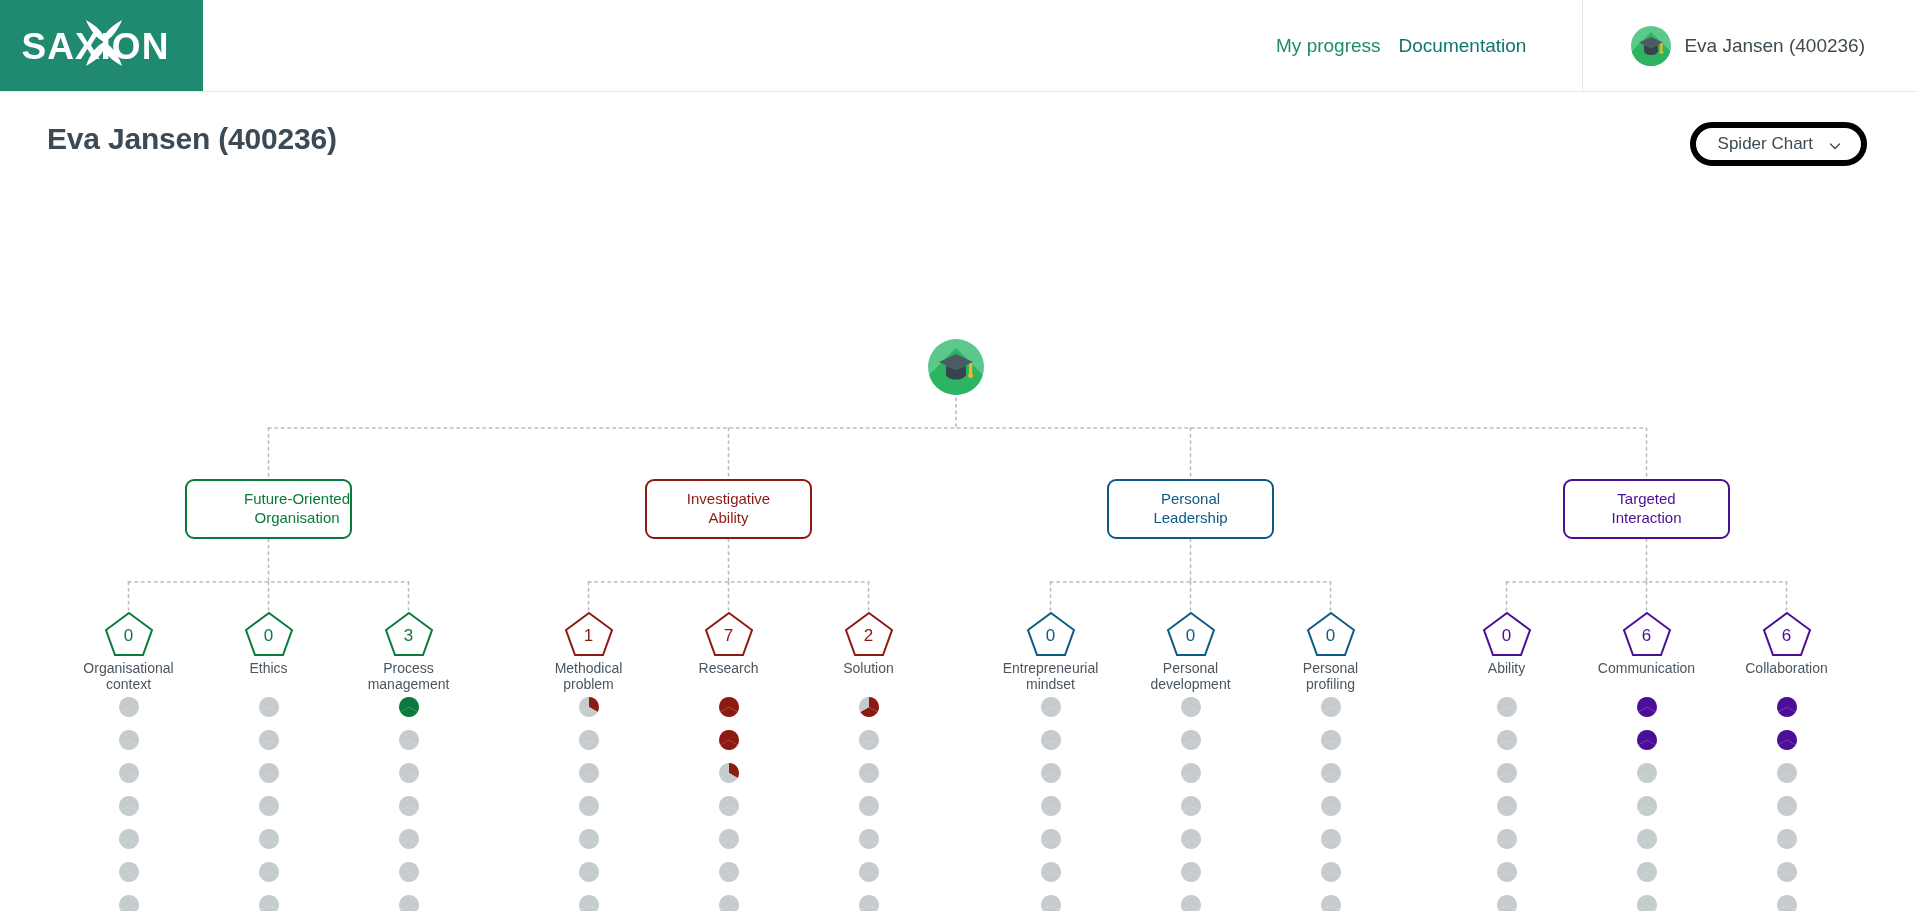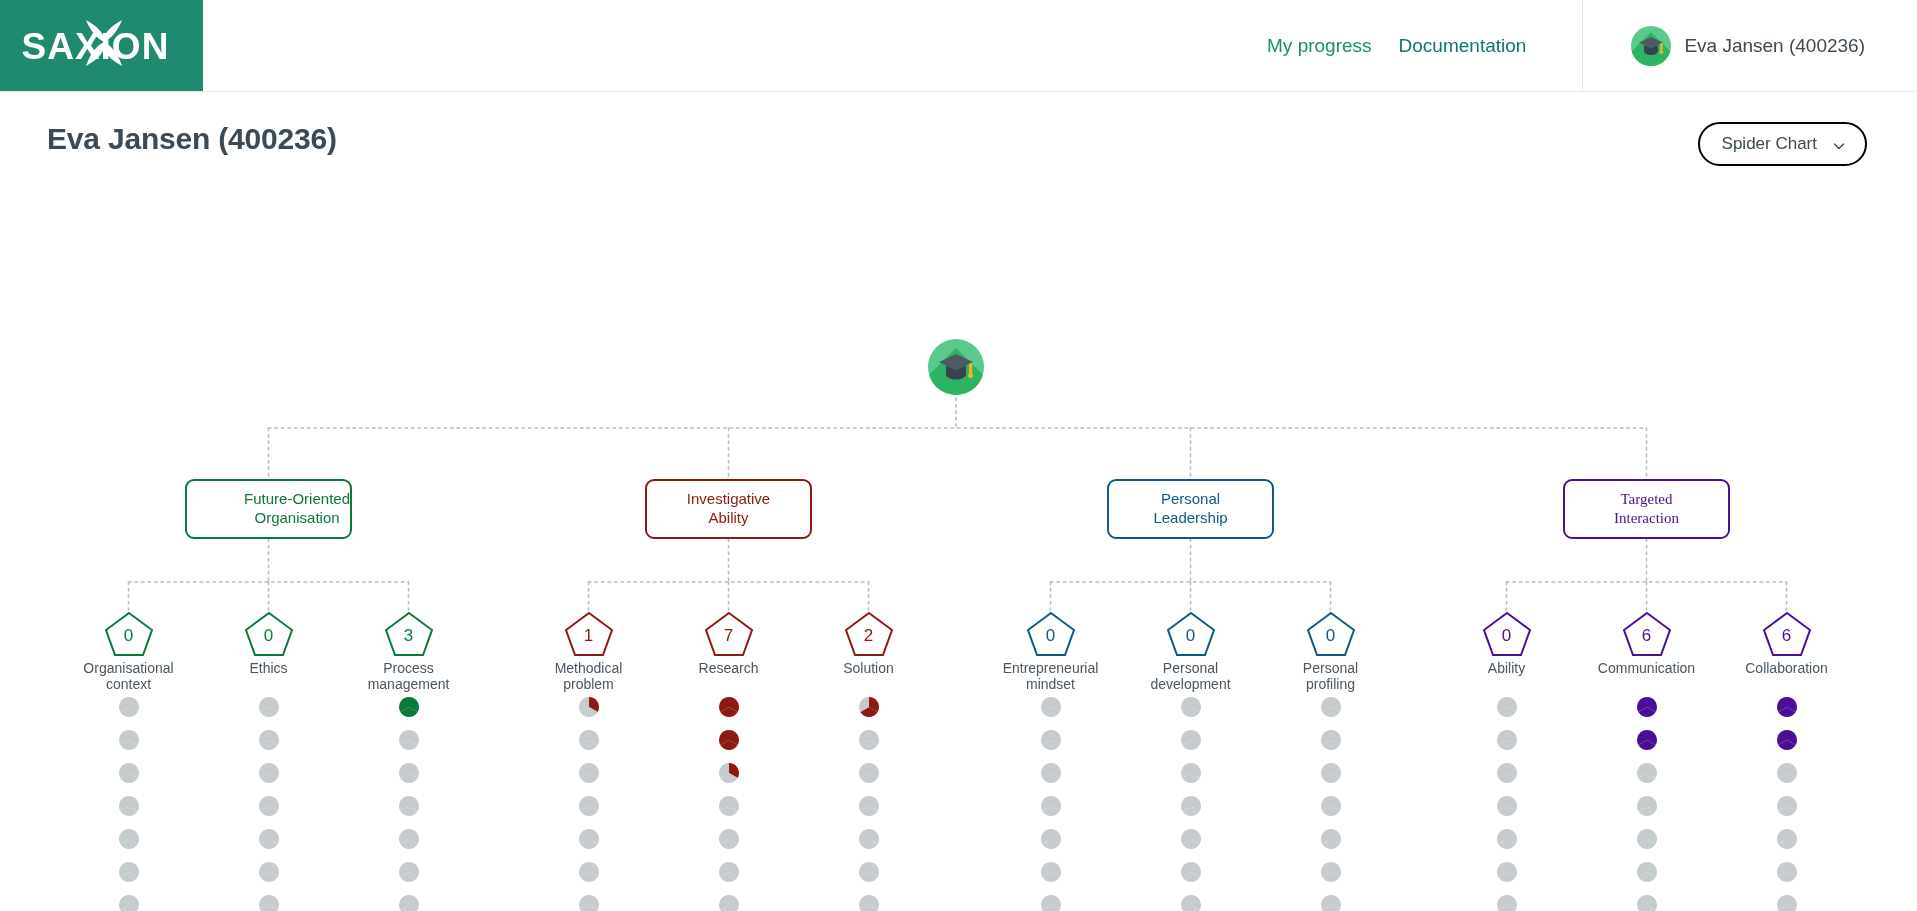--- a/index.html
+++ b/index.html
@@ -36,21 +36,21 @@
   }
   .logo-mark { position: absolute; left: 56px; top: -2px; }
 
   .nav-area {
     flex: 1;
     display: flex;
     align-items: center;
     justify-content: flex-end;
     padding-right: 0;
   }
-  .nav-links { display: flex; align-items: flex-start; gap: 27px; margin-right: 56px; }
+  .nav-links { display: flex; align-items: flex-start; gap: 18px; margin-right: 56px; }
   .nav-link {
     font-size: 19px;
     color: #0f766e;
     text-decoration: none;
     cursor: pointer;
     white-space: nowrap;
   }
   .nav-link.active { color: #1f8a70; }
 
   .user-block {
@@ -91,21 +91,21 @@
     font-size: 30px;
     font-weight: 700;
     color: #3b4a54;
     letter-spacing: -0.2px;
   }
   .chart-select {
     position: absolute;
     right: 50px; top: 30px;
     height: 44px;
     min-width: 160px;
-    border: 2px solid #000000;
+    border: 6px solid #000000;
     border-radius: 22px;
     background: #fff;
     display: flex;
     align-items: center;
     gap: 16px;
     padding: 0 20px 0 22px;
     cursor: pointer;
   }
   .chart-select-label { font-size: 17px; color: #3b4a54; white-space: nowrap; }
   .chevron { width: 12px; height: 12px; flex: none; }
@@ -274,21 +274,21 @@
           <div>Investigative</div>
           <div>Ability</div>
         </div>
       </div>
       <div class="cat-box" style="left: 1107px; top: 277px; border-color: rgb(14, 90, 135); color: rgb(14, 90, 135);">
         <div>
           <div>Personal</div>
           <div>Leadership</div>
         </div>
       </div>
-      <div class="cat-box" style="left: 1563px; top: 277px; border-color: rgb(75, 14, 150); color: rgb(75, 14, 150); font-family: Liberation Serif, serif;">
+      <div class="cat-box" style="left: 1563px; top: 277px; border-color: rgb(75, 14, 150); color: rgb(75, 14, 150);">
         <div>
           <div>Targeted</div>
           <div>Interaction</div>
         </div>
       </div>
     </div>
   <div id="sub-layer">
       <div class="sub-node" style="left: 68.5px; top: 408px;">
         <div class="pent-wrap"><svg width="52" height="48" viewBox="0 0 52 48">
             <path d="M26 3 L49 20 L40 45 L12 45 L3 20 Z" fill="none" stroke="#0a7a3c" stroke-width="2"></path>

